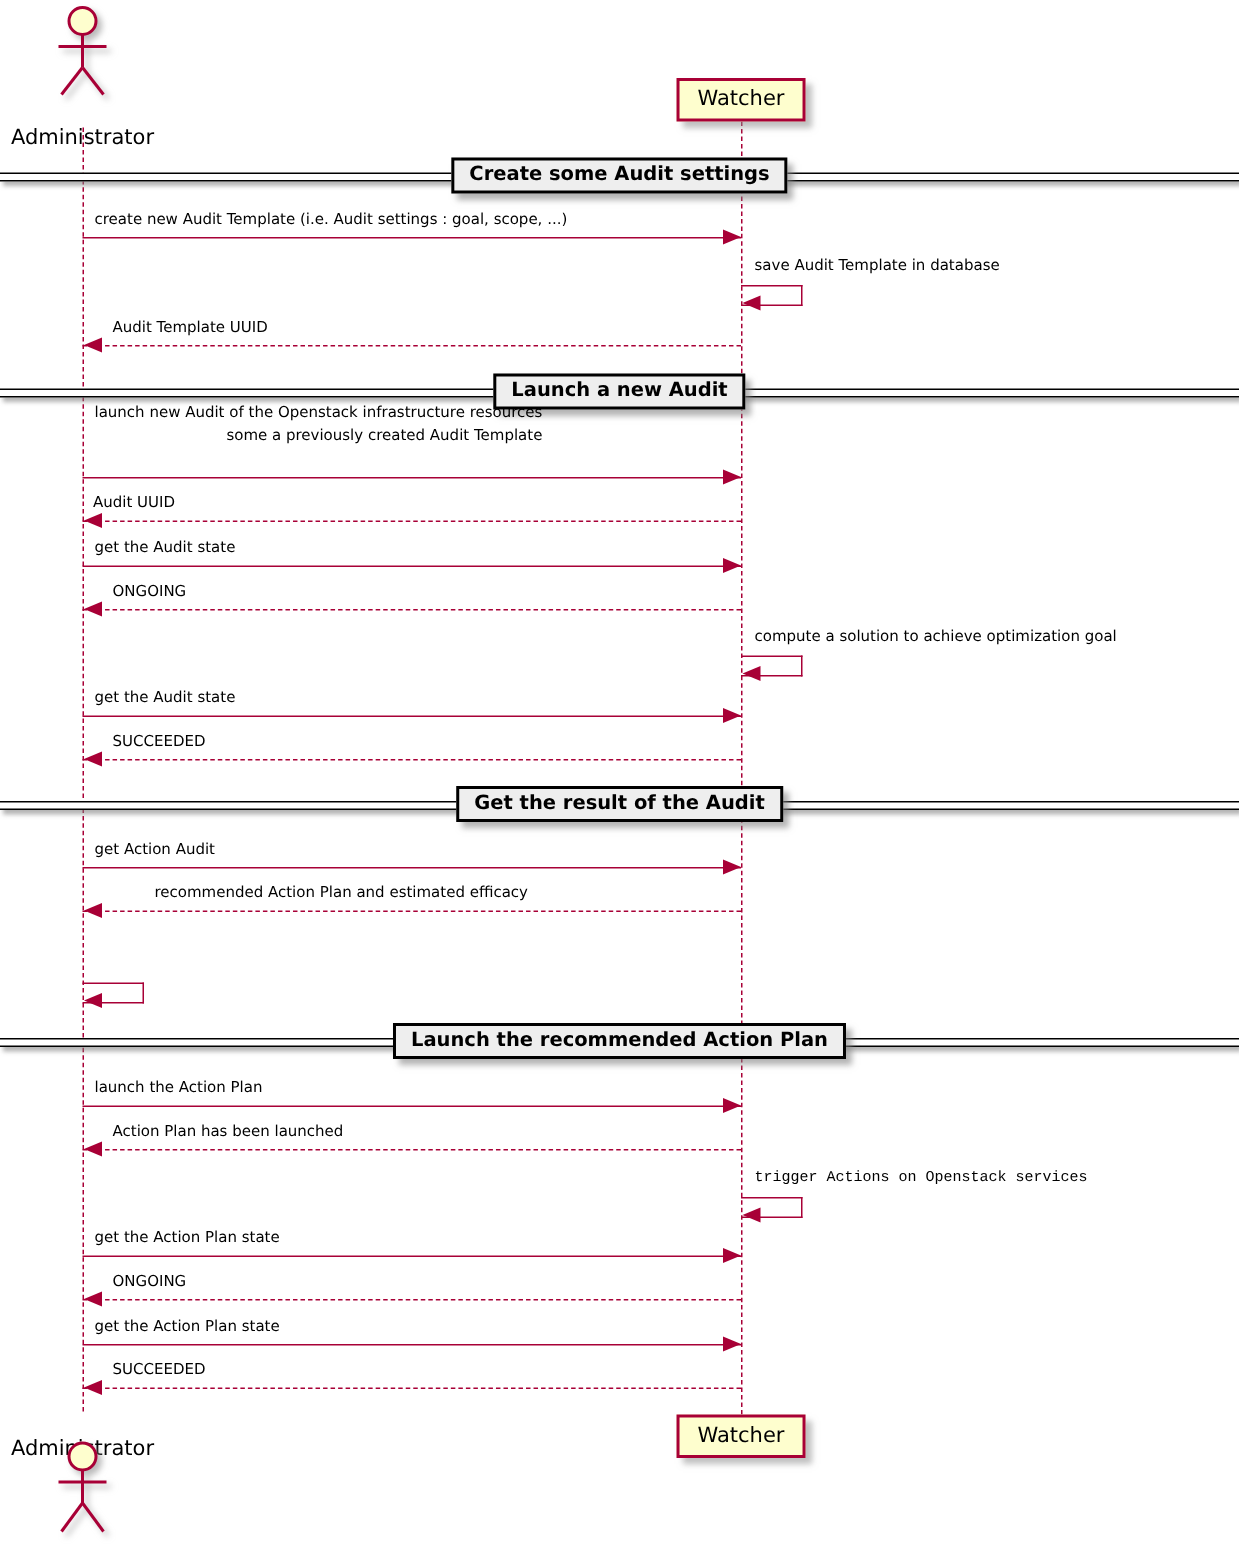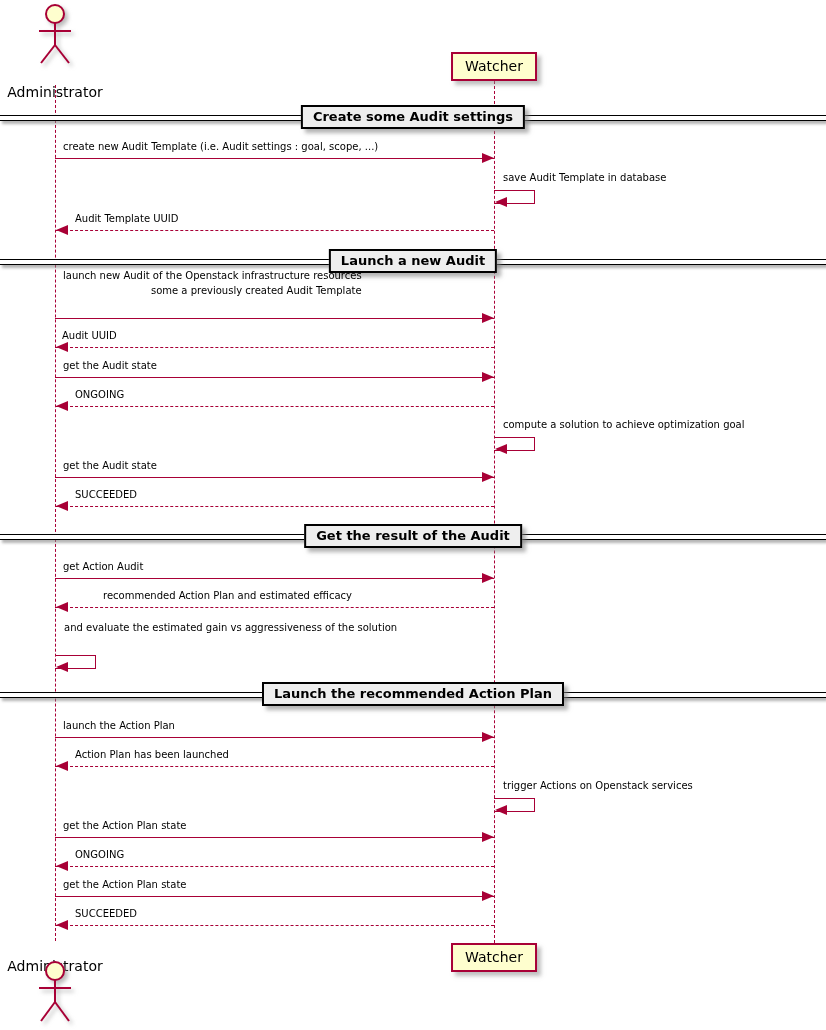--- a/index.html
+++ b/index.html
@@ -216,35 +216,34 @@
       <div class="arrowhead right" style="left: 482px; top: 573px;"></div>
       <div class="msg-label" style="left: 63px; top: 559px;">
         <div>get Action Audit</div>
       </div>
       <div class="msg-line dashed" style="left: 55px; top: 607px; width: 439px;"></div>
       <div class="arrowhead left" style="left: 56px; top: 602px;"></div>
       <div class="msg-label" style="left: 75px; top: 588px; margin-left: 28px;">
         <div>recommended Action Plan and estimated efficacy</div>
       </div>
       <div class="msg-label" style="left: 64px; top: 620px;">
-        <div>and evaluate the estimated gain vs aggressiveness of the solution</div>
       </div>
       <div class="self-loop" style="left: 55px; top: 655px;"></div>
       <div class="arrowhead left" style="left: 56px; top: 662px;"></div>
       <div class="msg-line" style="left: 55px; top: 737px; width: 439px;"></div>
       <div class="arrowhead right" style="left: 482px; top: 732px;"></div>
       <div class="msg-label" style="left: 63px; top: 718px;">
         <div>launch the Action Plan</div>
       </div>
       <div class="msg-line dashed" style="left: 55px; top: 766px; width: 439px;"></div>
       <div class="arrowhead left" style="left: 56px; top: 761px;"></div>
       <div class="msg-label" style="left: 75px; top: 747px;">
         <div>Action Plan has been launched</div>
       </div>
-      <div class="msg-label" style="left: 503px; top: 778px;">
+      <div class="msg-label" style="left: 503px; top: 778px; font-family: Liberation Mono, monospace;">
         <div>trigger Actions on Openstack services</div>
       </div>
       <div class="self-loop" style="left: 494px; top: 798px;"></div>
       <div class="arrowhead left" style="left: 495px; top: 805px;"></div>
       <div class="msg-line" style="left: 55px; top: 837px; width: 439px;"></div>
       <div class="arrowhead right" style="left: 482px; top: 832px;"></div>
       <div class="msg-label" style="left: 63px; top: 818px;">
         <div>get the Action Plan state</div>
       </div>
       <div class="msg-line dashed" style="left: 55px; top: 866px; width: 439px;"></div>

